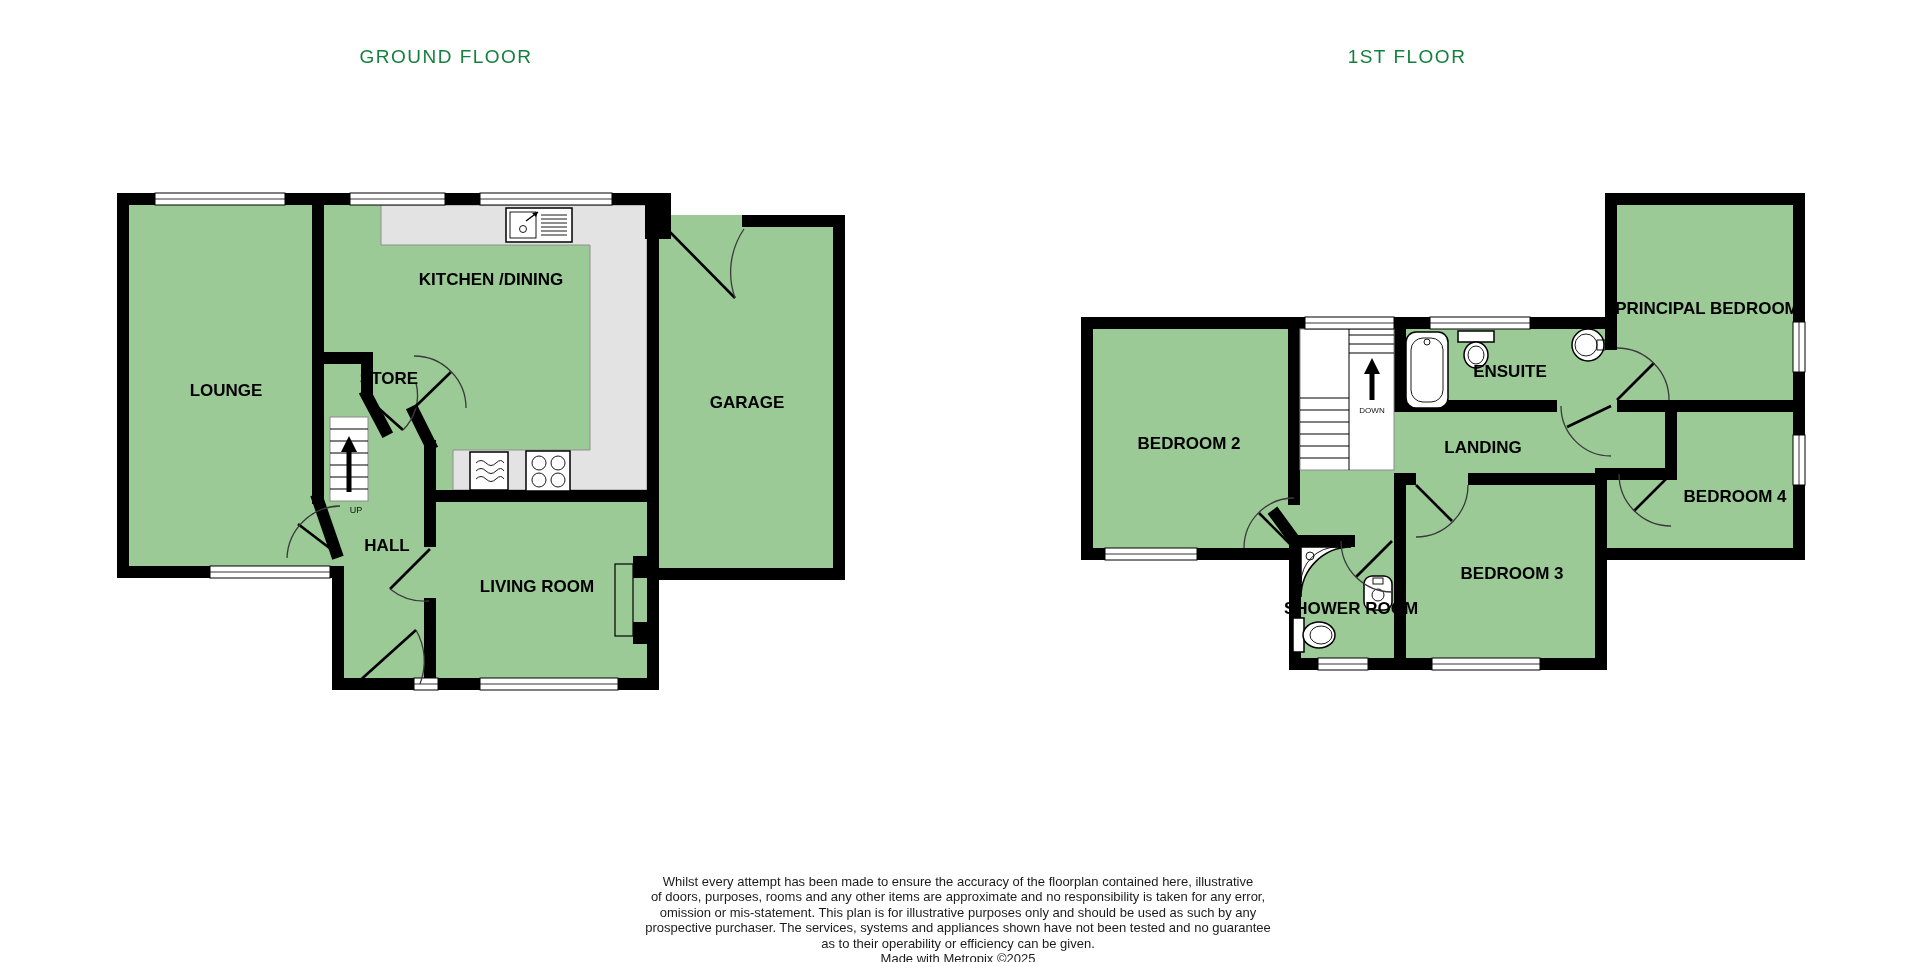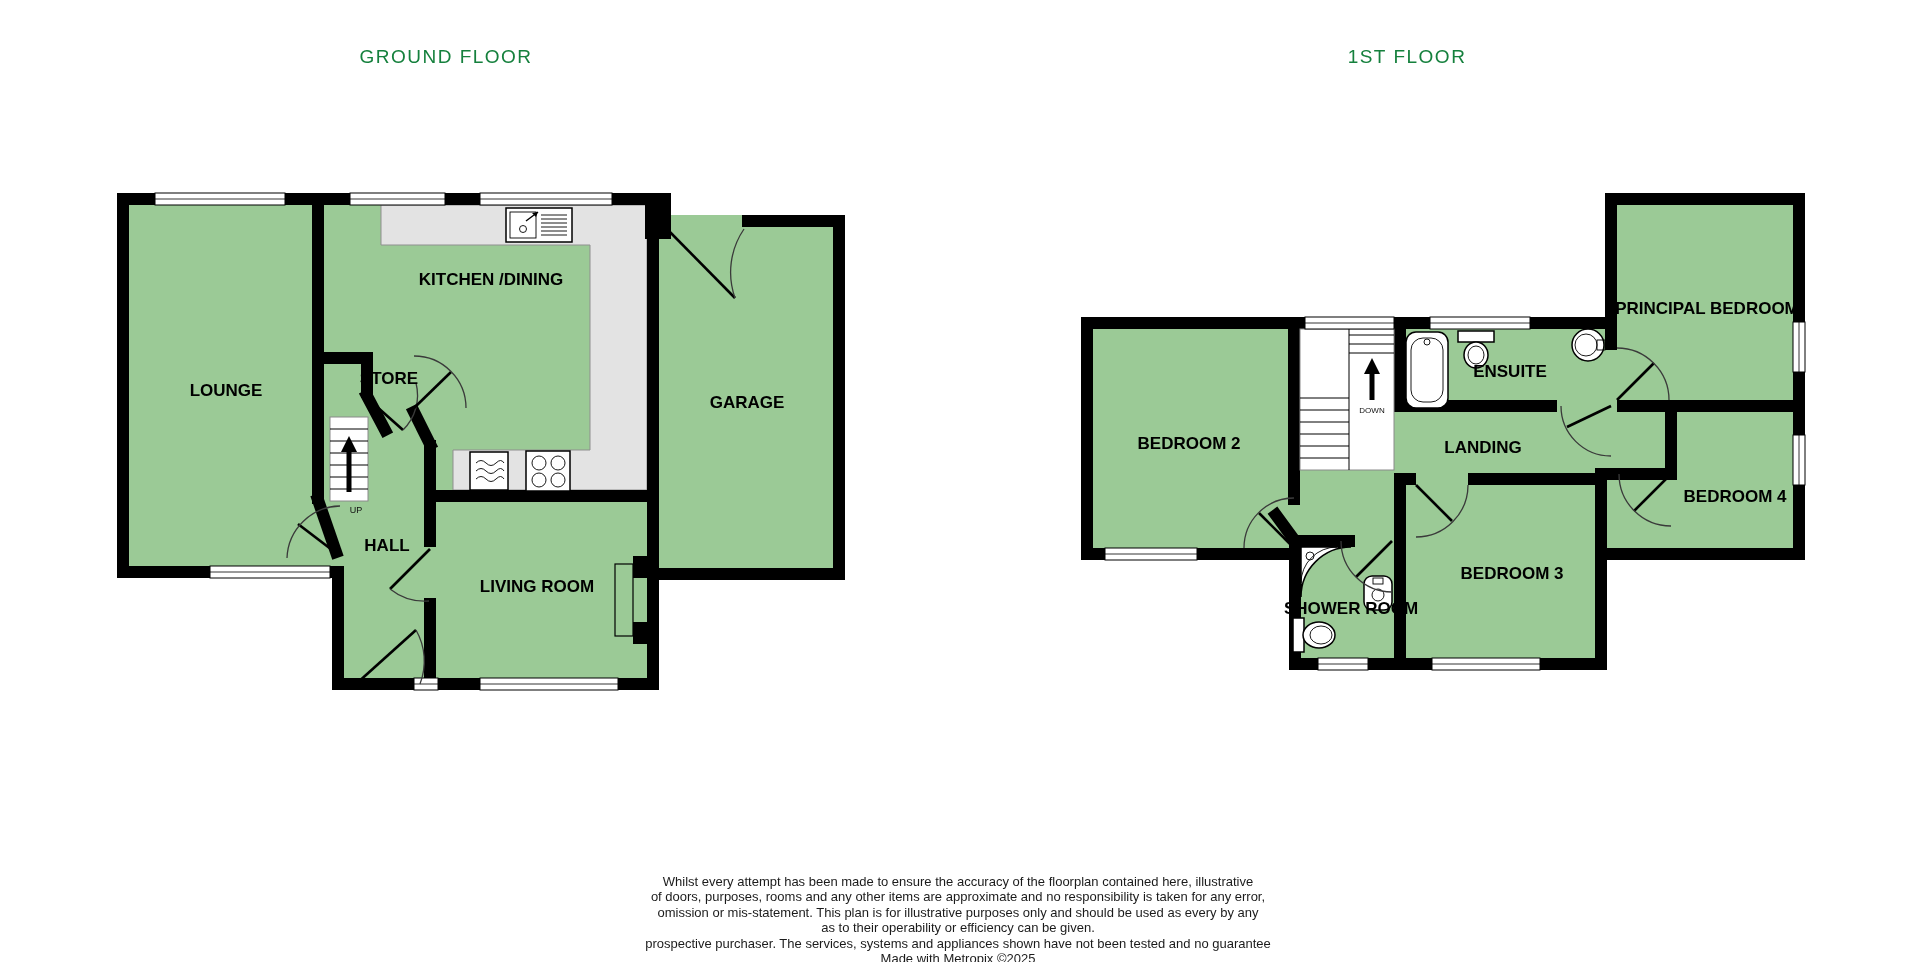--- a/index.html
+++ b/index.html
@@ -348,19 +348,19 @@
       <text class="room-label" x="1735" y="496">BEDROOM 4</text>
       <text class="room-label" x="1512" y="573">BEDROOM 3</text>
       <text class="room-label" x="1351" y="608">SHOWER ROOM</text>
       <text class="tiny-label" x="1372" y="410" style="font-size:8px;">DOWN</text>
     </g>
   </svg>
 
   <div class="disclaimer">
     <div>Whilst every attempt has been made to ensure the accuracy of the floorplan contained here, illustrative</div>
     <div>of doors, purposes, rooms and any other items are approximate and no responsibility is taken for any error,</div>
-    <div>omission or mis-statement. This plan is for illustrative purposes only and should be used as every by any</div>
+    <div>omission or mis-statement. This plan is for illustrative purposes only and should be used as such by any</div>
+    <div>prospective purchaser. The services, systems and appliances shown have not been tested and no guarantee</div>
     <div>as to their operability or efficiency can be given.</div>
-    <div>prospective purchaser. The services, systems and appliances shown have not been tested and no guarantee</div>
     <div>Made with Metropix ©2025</div>
   </div>
 
 </div>
 
 </body></html>

